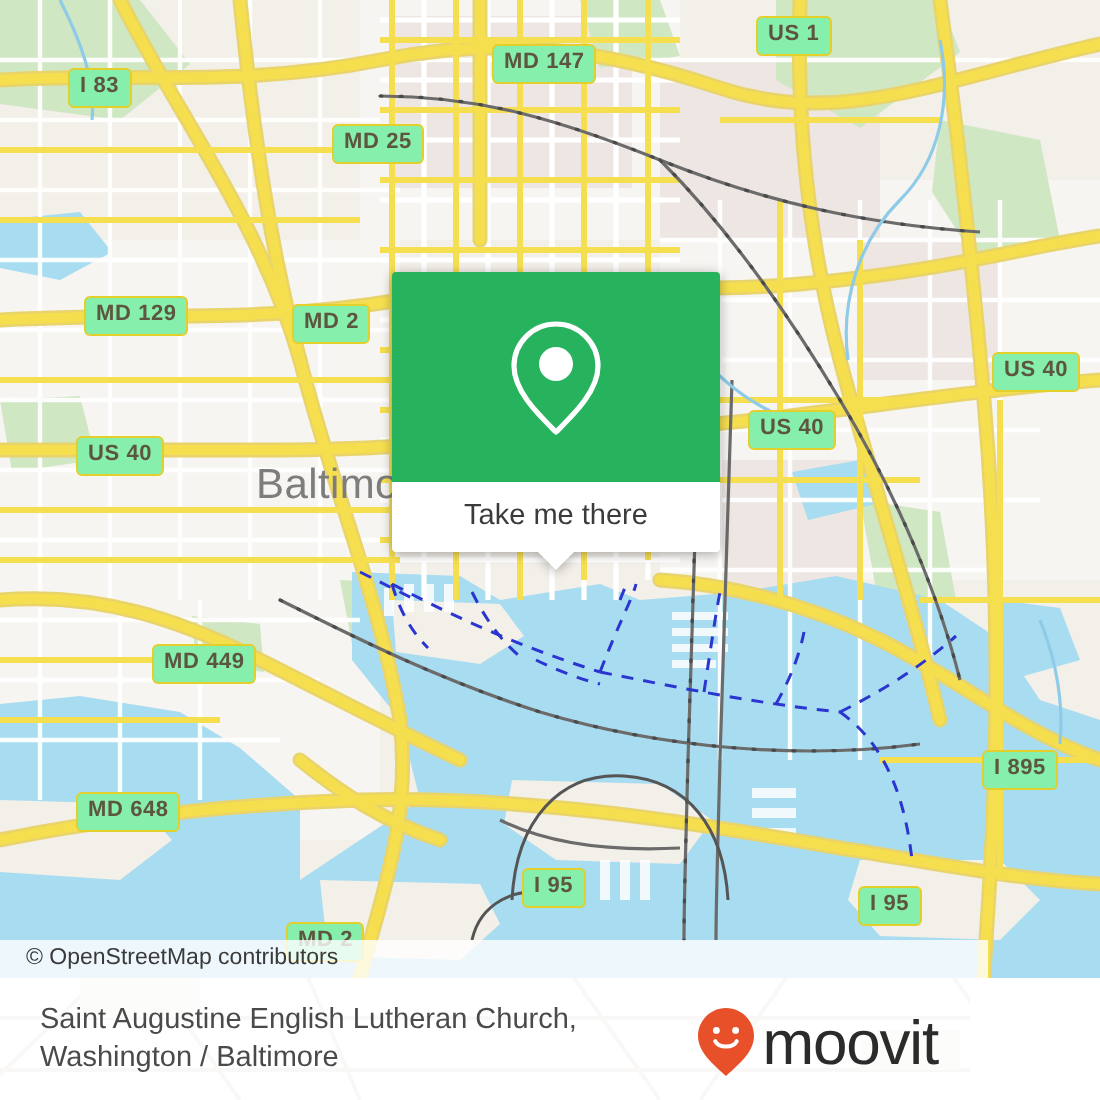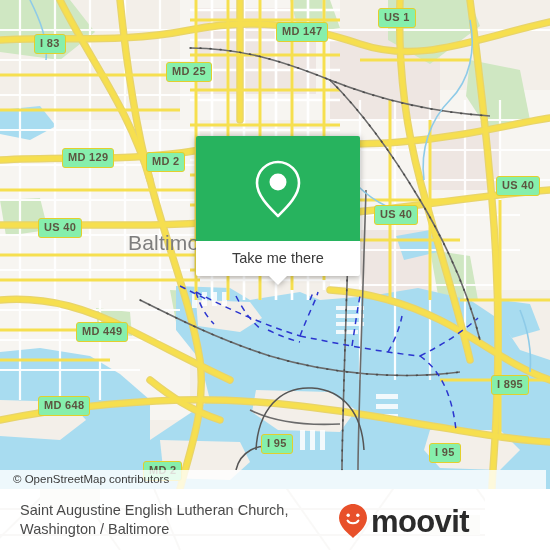--- a/index.html
+++ b/index.html
@@ -67,21 +67,21 @@
     line-height: 1;
     white-space: nowrap;
     letter-spacing: 0.2px;
   }
 
   
   .attribution {
     position: absolute;
     left: 0;
     top: 470px;
-    width: 546px;
+    width: 494px;
     height: 19px;
     background: rgba(255,255,255,0.80);
     color: #3a3a3a;
     font-family: "Liberation Sans", sans-serif;
     font-size: 11.5px;
     line-height: 19px;
     padding-left: 13px;
     box-sizing: border-box;
     white-space: nowrap;
   }
@@ -163,21 +163,21 @@
     right: 16px;
     top: 14px;
     display: flex;
     align-items: center;
     gap: 3px;
   }
   .brand-word {
     color: #2b2b2b;
     font-family: "Liberation Sans", sans-serif;
     font-size: 31px;
-    font-weight: bold;
+    font-weight: normal;
     line-height: 1;
     letter-spacing: -0.6px;
   }
 </style>
 </head>
 <body>
 
 <div id="app">
 
   <div class="map">
@@ -415,23 +415,23 @@
           <path d="M520 310 C 528 330, 532 350, 530 372"></path>
         </g>
 
       </g>
     </svg>
 
     <div class="city-label" style="left:128px; top:232px;">Baltimore</div>
 
     <div class="shield" style="left:34px;  top:34px;">I 83</div>
     <div class="shield" style="left:166px; top:62px;">MD 25</div>
-    <div class="shield" style="left:276px; top:22px;">MD 147</div>
+    <div class="shield" style="left:246px; top:22px;">MD 147</div>
     <div class="shield" style="left:378px; top:8px;">US 1</div>
-    <div class="shield" style="left:42px;  top:148px;margin-left:20px;">MD 129</div>
+    <div class="shield" style="left:42px;  top:148px;">MD 129</div>
     <div class="shield" style="left:146px; top:152px;">MD 2</div>
     <div class="shield" style="left:38px;  top:218px;">US 40</div>
     <div class="shield" style="left:374px; top:205px;">US 40</div>
     <div class="shield" style="left:496px; top:176px;">US 40</div>
     <div class="shield" style="left:76px;  top:322px;">MD 449</div>
     <div class="shield" style="left:491px; top:355px;margin-top:20px;">I 895</div>
     <div class="shield" style="left:38px;  top:396px;">MD 648</div>
     <div class="shield" style="left:261px; top:434px;">I 95</div>
     <div class="shield" style="left:429px; top:443px;">I 95</div>
     <div class="shield" style="left:143px; top:461px;">MD 2</div>

